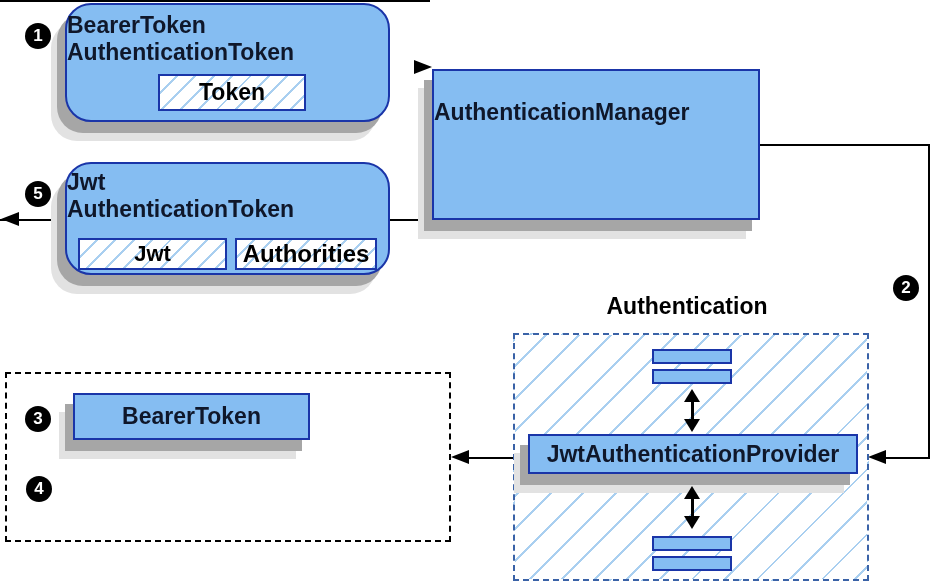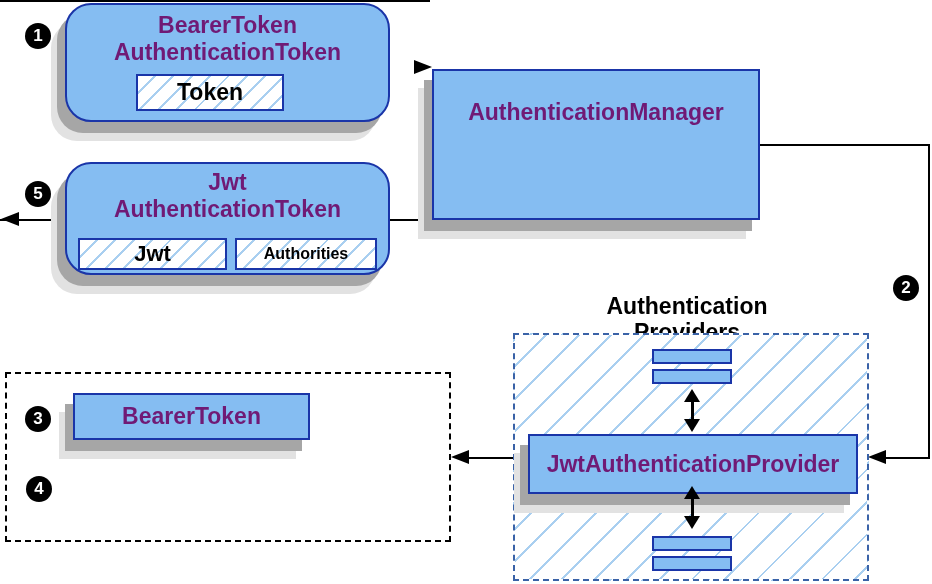--- a/index.html
+++ b/index.html
@@ -23,21 +23,21 @@
   .ah-right{border-top:7px solid transparent;border-bottom:7px solid transparent;border-left:18px solid var(--connector);}
   .ah-left{border-top:7px solid transparent;border-bottom:7px solid transparent;border-right:18px solid var(--connector);}
   .updown{position:absolute;display:flex;flex-direction:column;align-items:center;width:16px;}
   .ah-up{width:0;height:0;border-left:8px solid transparent;border-right:8px solid transparent;border-bottom:13px solid var(--connector);}
   .ah-down{width:0;height:0;border-left:8px solid transparent;border-right:8px solid transparent;border-top:13px solid var(--connector);}
   .updown .shaft{width:3px;flex:1;background:var(--connector);}
 
   
   .bluebox{position:absolute;background:var(--box-fill);border:2px solid var(--box-border);
            box-shadow:-8px 11px 0 var(--shadow-dark),-14px 19px 0 var(--shadow-light);
-           color:#701a75;font-weight:bold;text-align:center;}
+           color:#0f172a;font-weight:bold;text-align:left;}
   .round{border-radius:26px;}
   .titleblock{padding-top:7px;font-size:23px;line-height:27px;font-weight:bold;}
   .hatchbox{position:absolute;border:2px solid var(--box-border);background-color:#fff;
             background-image:repeating-linear-gradient(135deg,transparent 0 11px,var(--hatch-line) 11px 13px);
             color:#000;font-weight:bold;text-align:center;font-size:22px;}
   .centerlabel{display:flex;align-items:center;justify-content:center;height:100%;}
   .label-box{display:flex;align-items:center;justify-content:center;font-size:23px;}
 
   .dashedblue{position:absolute;border:2px dashed var(--provider-dash-border);background-color:#fff;
               background-image:repeating-linear-gradient(135deg,transparent 0 21px,var(--hatch-line) 21px 23px);}
@@ -73,58 +73,57 @@
   <div class="badge" style="left:893px;top:275px;">2</div>
   <div class="badge" style="left:25px;top:406px;">3</div>
   <div class="badge" style="left:26px;top:476px;">4</div>
 
   <div class="bluebox round" style="left:65px;top:3px;width:325px;height:119px;">
     <div class="titleblock">
       <div>BearerToken</div>
       <div>AuthenticationToken</div>
     </div>
   </div>
-  <div class="hatchbox label-box" style="left:136px;top:74px;width:148px;height:37px;">
+  <div class="hatchbox label-box" style="left:158px;top:74px;width:148px;height:37px;">
     <span>Token</span>
   </div>
 
   <div class="bluebox round" style="left:65px;top:162px;width:325px;height:113px;">
     <div class="titleblock" style="padding-top:5px;">
       <div>Jwt</div>
       <div>AuthenticationToken</div>
     </div>
   </div>
   <div class="hatchbox label-box" style="left:78px;top:238px;width:149px;height:32px;font-size:22px;">
     <span>Jwt</span>
   </div>
-  <div class="hatchbox label-box" style="left:235px;top:238px;width:142px;height:32px;font-size:16px;">
+  <div class="hatchbox label-box" style="left:235px;top:238px;width:142px;height:32px;font-size:24px;">
     <span>Authorities</span>
   </div>
 
   <div class="bluebox" style="left:432px;top:69px;width:328px;height:151px;">
     <div class="titleblock" style="padding-top:28px;">AuthenticationManager</div>
   </div>
 
   <div class="grouplabel" style="left:563px;top:266px;width:248px;margin-top:27px;">
     <div>Authentication</div>
-    <div>Providers</div>
   </div>
 
   <div class="dashedblue" style="left:513px;top:333px;width:356px;height:248px;"></div>
 
   <div class="bar" style="left:652px;top:349px;"></div>
   <div class="bar" style="left:652px;top:369px;"></div>
 
   <div class="updown" style="left:684px;top:389px;height:43px;">
     <div class="ah-up"></div>
     <div class="shaft"></div>
     <div class="ah-down"></div>
   </div>
 
-  <div class="bluebox label-box" style="left:528px;top:434px;width:330px;height:60px;">
+  <div class="bluebox label-box" style="left:528px;top:434px;width:330px;height:40px;">
     <span>JwtAuthenticationProvider</span>
   </div>
 
   <div class="updown" style="left:684px;top:486px;height:43px;">
     <div class="ah-up"></div>
     <div class="shaft"></div>
     <div class="ah-down"></div>
   </div>
 
   <div class="bar" style="left:652px;top:536px;"></div>

